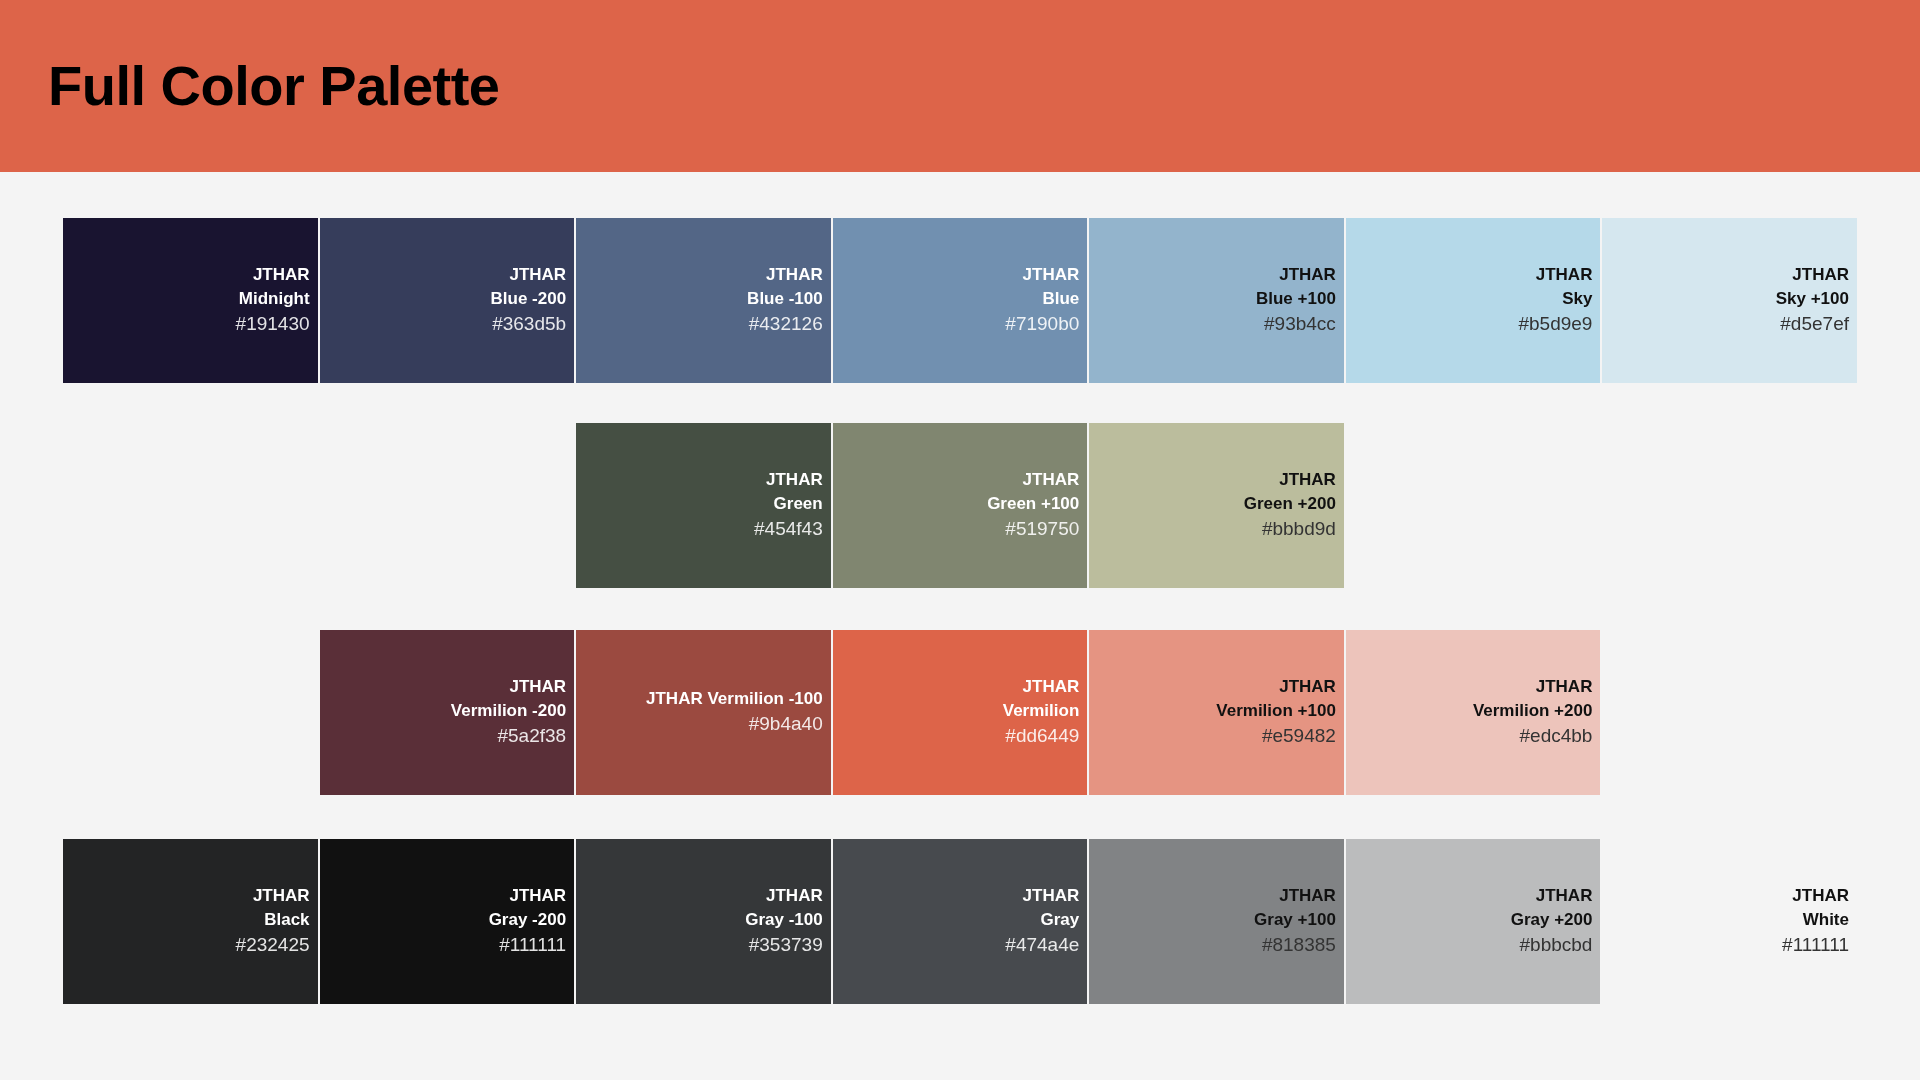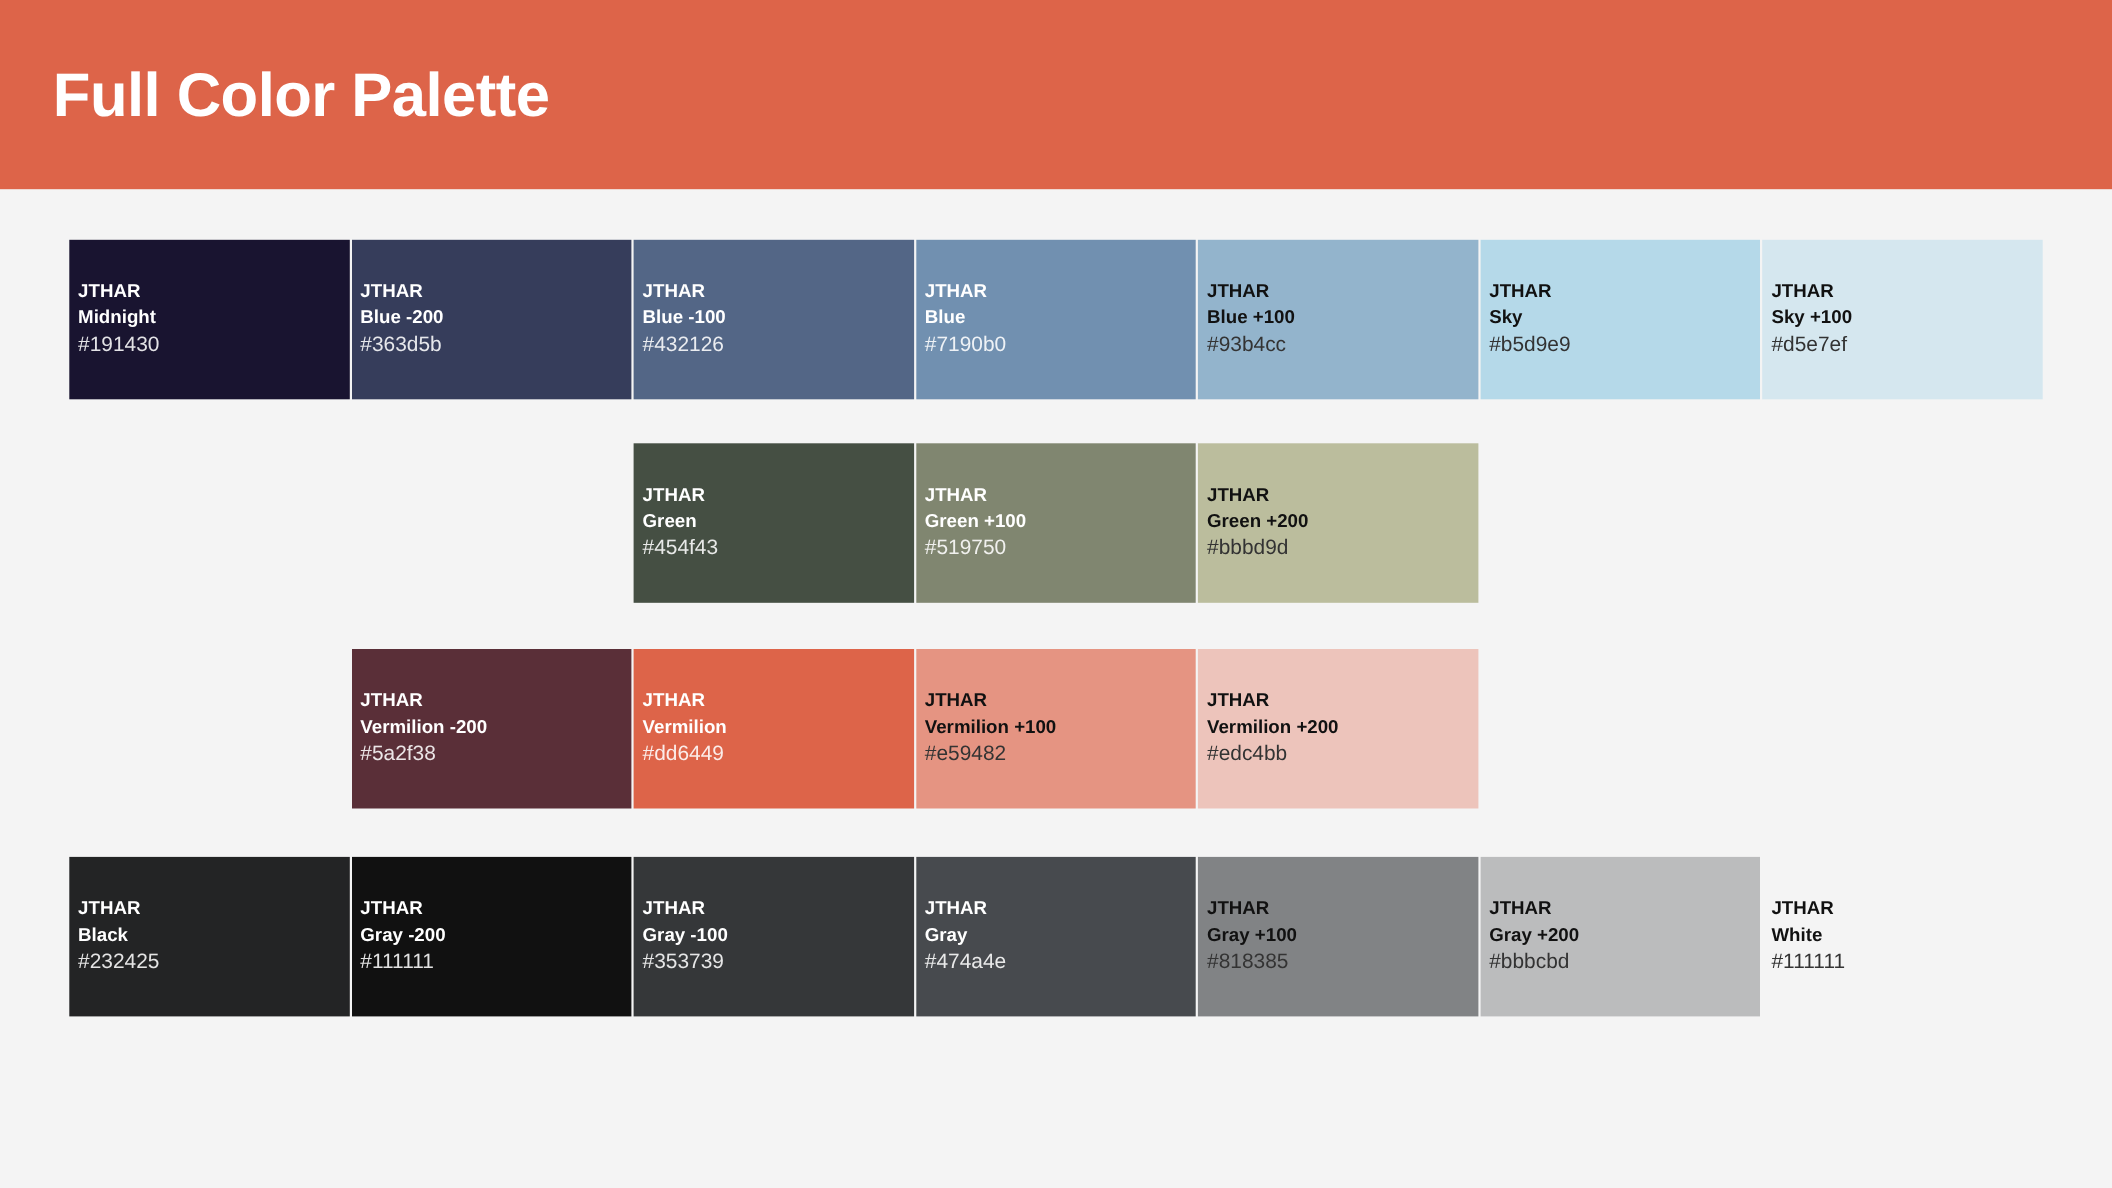--- a/index.html
+++ b/index.html
@@ -18,21 +18,21 @@
   
   .header {
     height: 172px;
     background: #dd6449;
     display: flex;
     align-items: center;
     box-sizing: border-box;
     padding-left: 48px;
   }
   .header-title {
-    color: #ffffff;
+    color: #000000;
     font-size: 56px;
     font-weight: bold;
     letter-spacing: -0.5px;
     line-height: 1;
     margin: 0;
   }
 
   
   .palette {
     padding: 46px 63px 0 63px;
@@ -43,24 +43,24 @@
     grid-template-columns: repeat(7, 1fr);
     column-gap: 2px;
     margin-bottom: 42px;
   }
   .swatch-row.row-blue   { margin-bottom: 40px; }
   .swatch-row.row-green  { margin-bottom: 42px; }
   .swatch-row.row-verm   { margin-bottom: 44px; }
   .swatch-row.row-gray   { margin-bottom: 0; }
 
   .swatch {
-    height: 145px;
+    height: 165px;
     display: flex;
     flex-direction: column;
-    align-items: flex-start;
+    align-items: flex-end;
     justify-content: center;
     box-sizing: border-box;
     padding: 4px 8px;
     text-align: center;
   }
   .swatch.empty {
     background: transparent;
   }
   .swatch-brand,
   .swatch-name {
@@ -150,20 +150,24 @@
       <div class="swatch empty"></div>
       <div class="swatch empty"></div>
     </div>
     <div class="swatch-row row-verm">
       <div class="swatch empty"></div>
       <div class="swatch on-dark" style="background: rgb(90, 47, 56);">
         <div class="swatch-brand">JTHAR</div>
         <div class="swatch-name">Vermilion -200</div>
         <div class="swatch-hex">#5a2f38</div>
       </div>
+      <div class="swatch on-dark inline-label" style="background: rgb(155, 74, 64);">
+        <div class="swatch-name">JTHAR Vermilion -100</div>
+        <div class="swatch-hex">#9b4a40</div>
+      </div>
       <div class="swatch on-dark" style="background: rgb(221, 100, 73);">
         <div class="swatch-brand">JTHAR</div>
         <div class="swatch-name">Vermilion</div>
         <div class="swatch-hex">#dd6449</div>
       </div>
       <div class="swatch on-light" style="background: rgb(229, 148, 130);">
         <div class="swatch-brand">JTHAR</div>
         <div class="swatch-name">Vermilion +100</div>
         <div class="swatch-hex">#e59482</div>
       </div>

